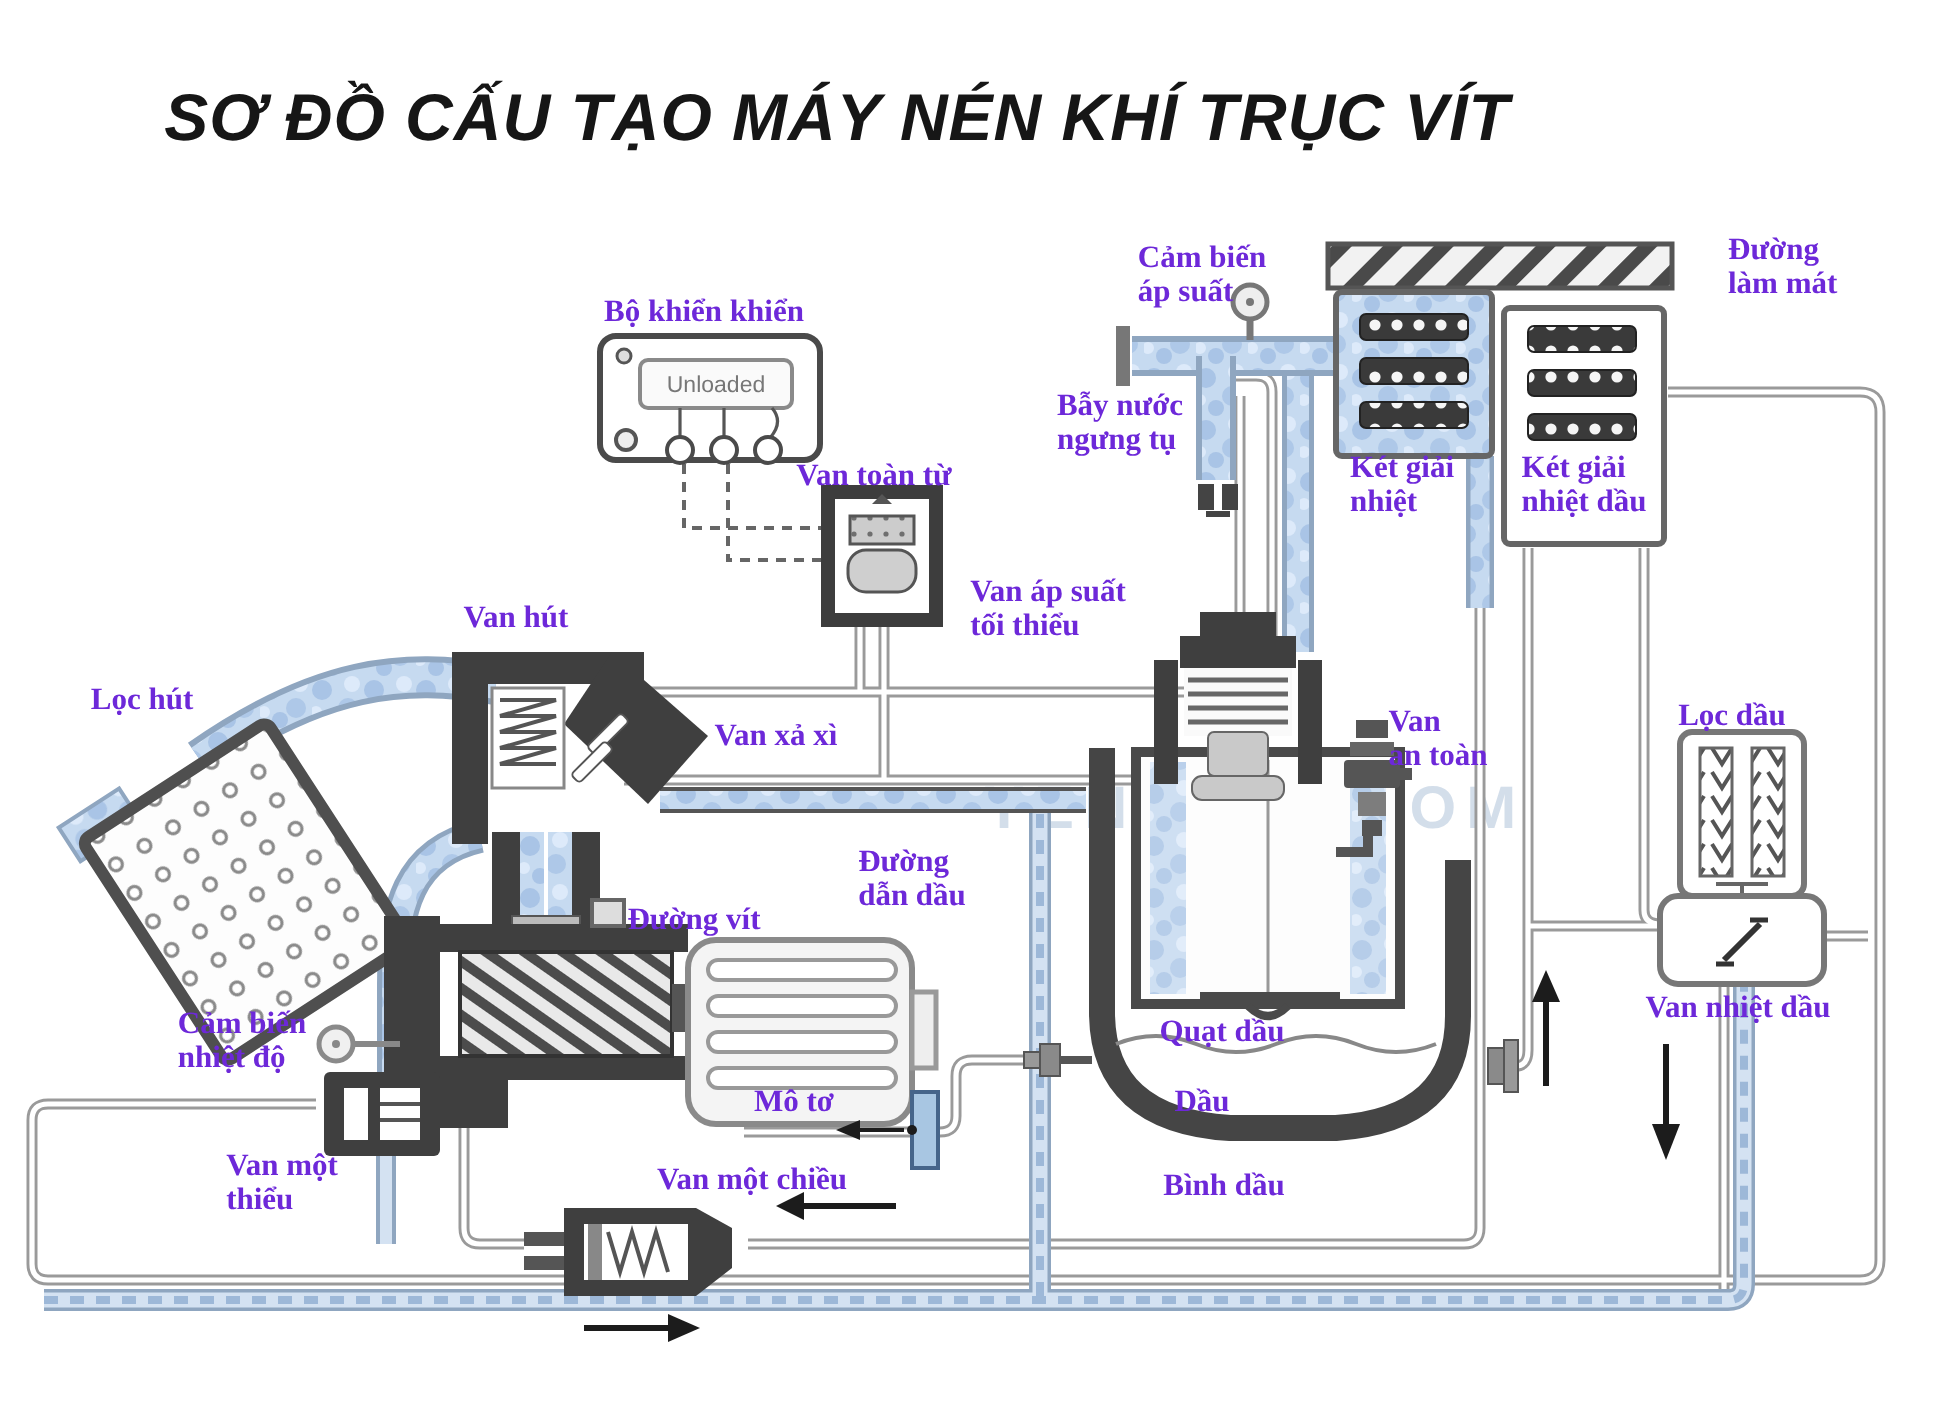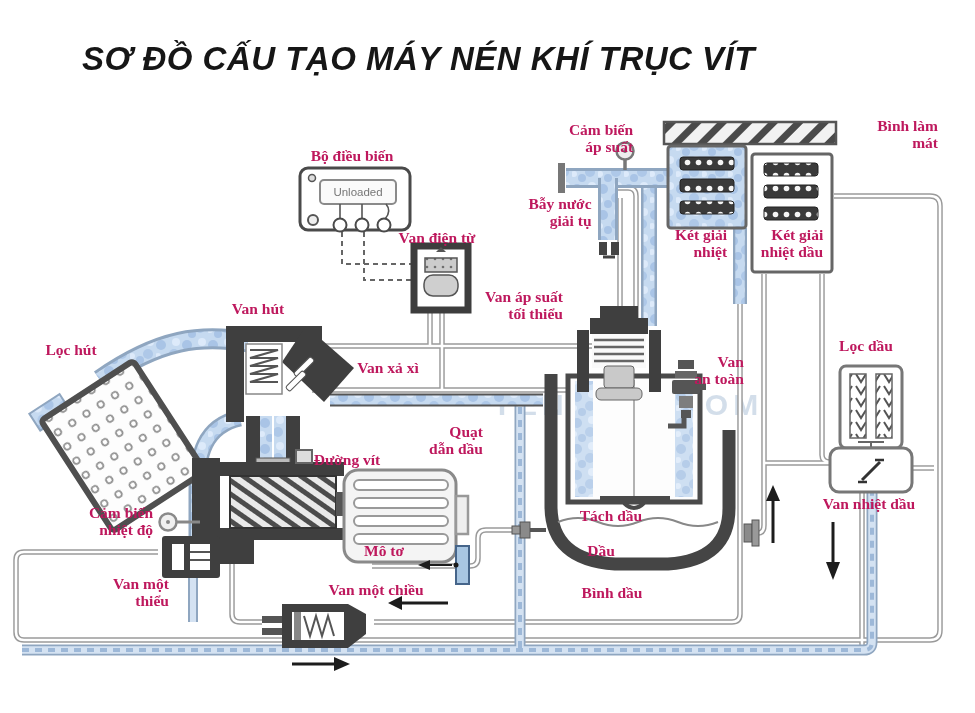--- a/index.html
+++ b/index.html
@@ -1,20 +1,20 @@
 <!DOCTYPE html>
 <html><head>
 <meta charset="utf-8">
 <style>
   html,body{margin:0;padding:0;background:#fff;}
   #stage{position:relative;width:975px;height:713px;background:#ffffff;overflow:hidden;
          font-family:"Liberation Serif",serif;}
   #art{position:absolute;left:0;top:0;z-index:2;}
   .lbl{position:absolute;z-index:3;transform:translate(-50%,-50%);
-       font:bold 15.5px "Liberation Serif",serif;color:#be185d;text-align:right;
+       font:bold 15.5px "Liberation Serif",serif;color:#6d28d9;text-align:left;
        white-space:pre-line;line-height:1.12;}
   .title{position:absolute;z-index:3;left:0;top:40px;width:837px;text-align:center;
        font-family:"Liberation Sans",sans-serif;font-weight:800;font-style:italic;
        font-size:33px;letter-spacing:.5px;color:#161616;white-space:nowrap;}
   .wm{position:absolute;z-index:1;left:492px;top:388px;width:250px;
       font-family:"Liberation Sans",sans-serif;font-weight:800;font-size:30px;
       letter-spacing:5px;color:rgba(150,176,206,0.42);white-space:nowrap;}
   .po{stroke:#9a9a9a;stroke-width:5.5;fill:none;stroke-linejoin:round;}
   .pi{stroke:#ffffff;stroke-width:2.6;fill:none;stroke-linejoin:round;}
   .bo{stroke:#8fa6c0;fill:none;stroke-linejoin:round;}
@@ -315,45 +315,45 @@
       <polygon points="430,560 430,570 418,565" class="arrh"></polygon>
       <path d="M773,543 V497" class="arr"></path>
       <polygon points="766,501 780,501 773,485" class="arrh"></polygon>
       <path d="M833,522 V566" class="arr"></path>
       <polygon points="826,562 840,562 833,580" class="arrh"></polygon>
     </g>
   </svg>
 
   <div class="title">SƠ ĐỒ CẤU TẠO MÁY NÉN KHÍ TRỤC VÍT</div>
 
-  <div class="lbl" style="left:352px;top:156px">Bộ điều biến</div>
-  <div class="lbl" style="left:437px;top:238px">Van điện từ</div>
+  <div class="lbl" style="left:352px;top:156px">Bộ khiển khiển</div>
+  <div class="lbl" style="left:437px;top:238px">Van toàn từ</div>
   <div class="lbl" style="left:601px;top:138px">Cảm biến
 áp suất</div>
   <div class="lbl" style="left:560px;top:212px">Bẫy nước
-giải tụ</div>
+ngưng tụ</div>
   <div class="lbl" style="left:701px;top:243px">Két giải
 nhiệt</div>
-  <div class="lbl" style="left:901px;top:134px">Bình làm mát</div>
+  <div class="lbl" style="left:901px;top:134px">Đường làm mát</div>
   <div class="lbl" style="left:792px;top:243px">Két giải
 nhiệt dầu</div>
   <div class="lbl" style="left:258px;top:309px">Van hút</div>
   <div class="lbl" style="left:388px;top:368px">Van xả xì</div>
   <div class="lbl" style="left:524px;top:305px">Van áp suất
 tối thiểu</div>
   <div class="lbl" style="left:719px;top:370px">Van
 an toàn</div>
   <div class="lbl" style="left:71px;top:350px">Lọc hút</div>
-  <div class="lbl" style="left:866px;top:346px">Lọc dầu</div>
+  <div class="lbl" style="left:866px;top:358px">Lọc dầu</div>
   <div class="lbl" style="left:347px;top:460px">Đường vít</div>
-  <div class="lbl" style="left:456px;top:440px">Quạt
+  <div class="lbl" style="left:456px;top:440px">Đường
 dẫn dầu</div>
   <div class="lbl" style="left:121px;top:521px">Cảm biến
 nhiệt độ</div>
   <div class="lbl" style="left:141px;top:592px">Van một
 thiểu</div>
-  <div class="lbl" style="left:384px;top:551px">Mô tơ</div>
+  <div class="lbl" style="left:397px;top:551px">Mô tơ</div>
   <div class="lbl" style="left:376px;top:590px">Van một chiều</div>
-  <div class="lbl" style="left:611px;top:516px">Tách dầu</div>
+  <div class="lbl" style="left:611px;top:516px">Quạt dầu</div>
   <div class="lbl" style="left:601px;top:551px">Dầu</div>
   <div class="lbl" style="left:612px;top:593px">Bình dầu</div>
   <div class="lbl" style="left:869px;top:504px">Van nhiệt dầu</div>
 </div>
 
 </body></html>

